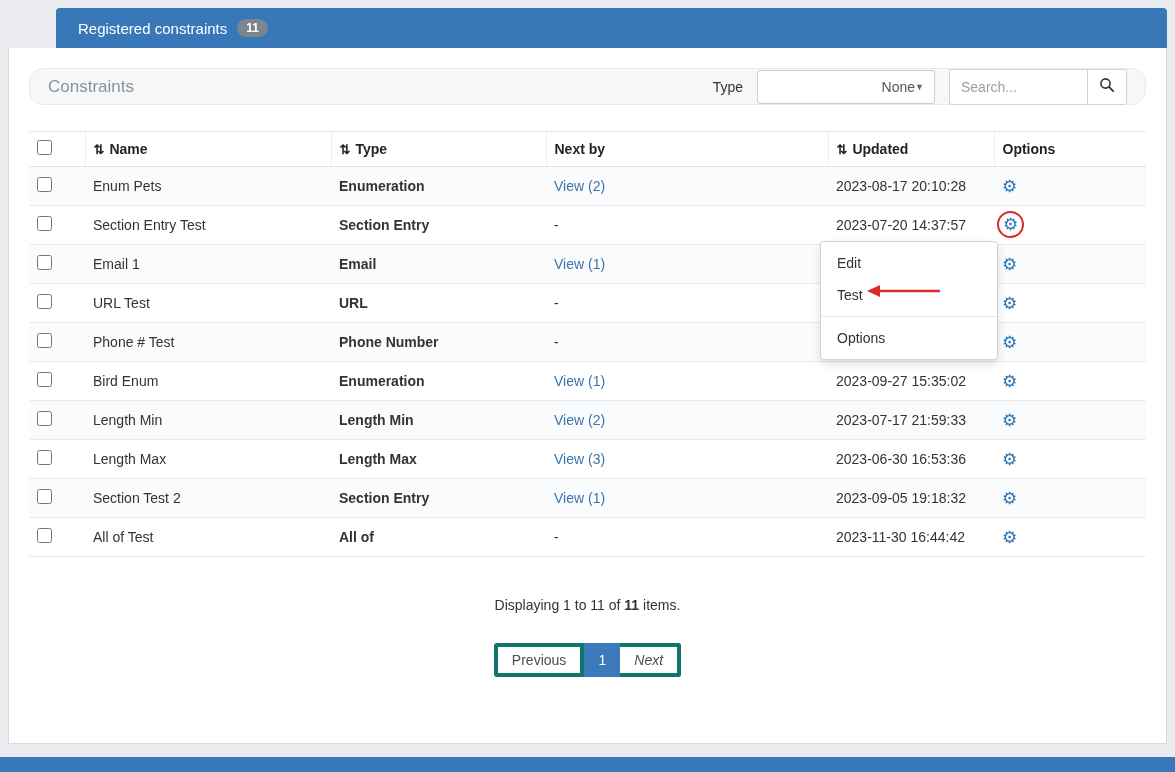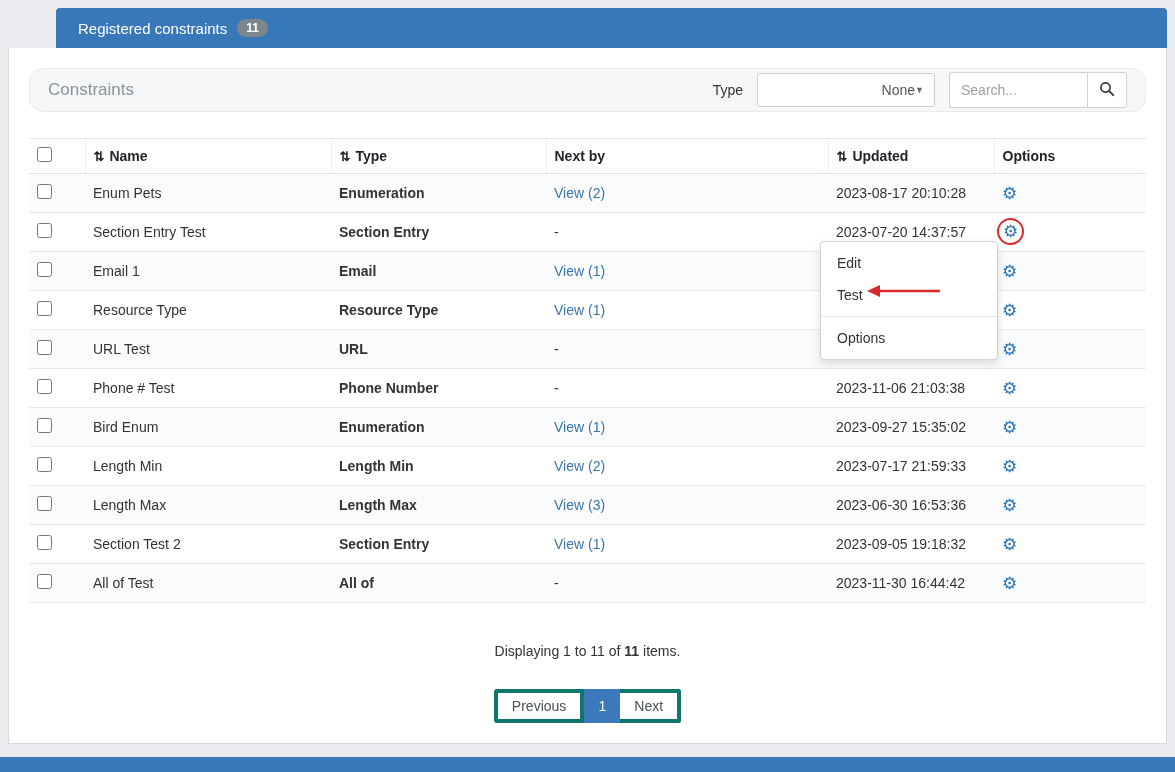--- a/index.html
+++ b/index.html
@@ -16,21 +16,21 @@
   }
   .badge {
     background:#7e868d; color:#fff; border-radius:10px; padding:2px 9px;
     font-size:12px; font-weight:bold; margin-left:10px; line-height:14px;
   }
   .panel-body {
     background:#fff; padding:20px; min-height:696px;
     border:1px solid #d8dbde; border-top:none;
   }
   .toolbar {
-    background:#f6f7f8; border:1px solid #e9eaec; border-radius:14px; height:44px;
+    background:#f6f7f8; border:1px solid #e9eaec; border-radius:14px; height:37px;
     display:flex; align-items:center; justify-content:space-between;
     padding:0 18px 0 18px; margin-bottom:26px;
   }
   .toolbar-title { color:#8b9299; font-size:17px; }
   .controls { display:flex; align-items:center; gap:14px; }
   .type-label { color:#333; }
   .select {
     width:178px; height:34px; border:1px solid #c9ced3; border-radius:3px;
     background:#fff; display:flex; align-items:center; justify-content:flex-end;
     padding:0 10px; color:#555; cursor:pointer;
@@ -69,21 +69,21 @@
   }
   .summary { text-align:center; margin-top:40px; color:#333; }
   .summary b { font-weight:bold; }
   .pager { display:flex; justify-content:center; margin-top:30px; }
   .page-btn {
     height:34px; min-width:44px; padding:0 14px; display:flex; align-items:center;
     justify-content:center; background:#fff; border:4px solid #0f766e; color:#495057;
     cursor:pointer; font-size:14px;
   }
   .page-btn.prev { border-radius:3px 0 0 3px; }
-  .page-btn.next { border-radius:0 3px 3px 0; border-left:none; }
+  .page-btn.next { border-radius:0 3px 3px 0; border-left:none;font-style:italic; }
   .page-btn.active {
     background:#3b79bb; color:#fff; border-color:#3b79bb; min-width:36px; padding:0; z-index:1;
   }
   .footer-bar { position:absolute; left:0; bottom:0; width:1175px; height:15px; background:#3978b8; }
   .menu {
     position:absolute; left:820px; top:241px; width:178px; background:#fff;
     border:1px solid #cfd3d7; border-radius:4px; box-shadow:0 4px 10px rgba(0,0,0,.13);
     padding:5px 0; z-index:10;
   }
   .menu-item { padding:8px 16px; color:#333; cursor:pointer; }
@@ -176,28 +176,20 @@
           <tr>
             <td><input type="checkbox" style=""></td>
             <td>Email 1</td>
             <td class="type">Email</td>
             <td><a class="link">View (1)</a></td>
             <td></td>
             <td><span class="gear">⚙</span></td>
           </tr>
           <tr>
             <td><input type="checkbox" style=""></td>
-            <td>Resource Type</td>
-            <td class="type">Resource Type</td>
-            <td><a class="link">View (1)</a></td>
-            <td></td>
-            <td><span class="gear">⚙</span></td>
-          </tr>
-          <tr>
-            <td><input type="checkbox" style=""></td>
             <td>URL Test</td>
             <td class="type">URL</td>
             <td><span>-</span></td>
             <td>2023-07-24 15:24:41</td>
             <td><span class="gear">⚙</span></td>
           </tr>
           <tr>
             <td><input type="checkbox" style=""></td>
             <td>Phone # Test</td>
             <td class="type">Phone Number</td>

